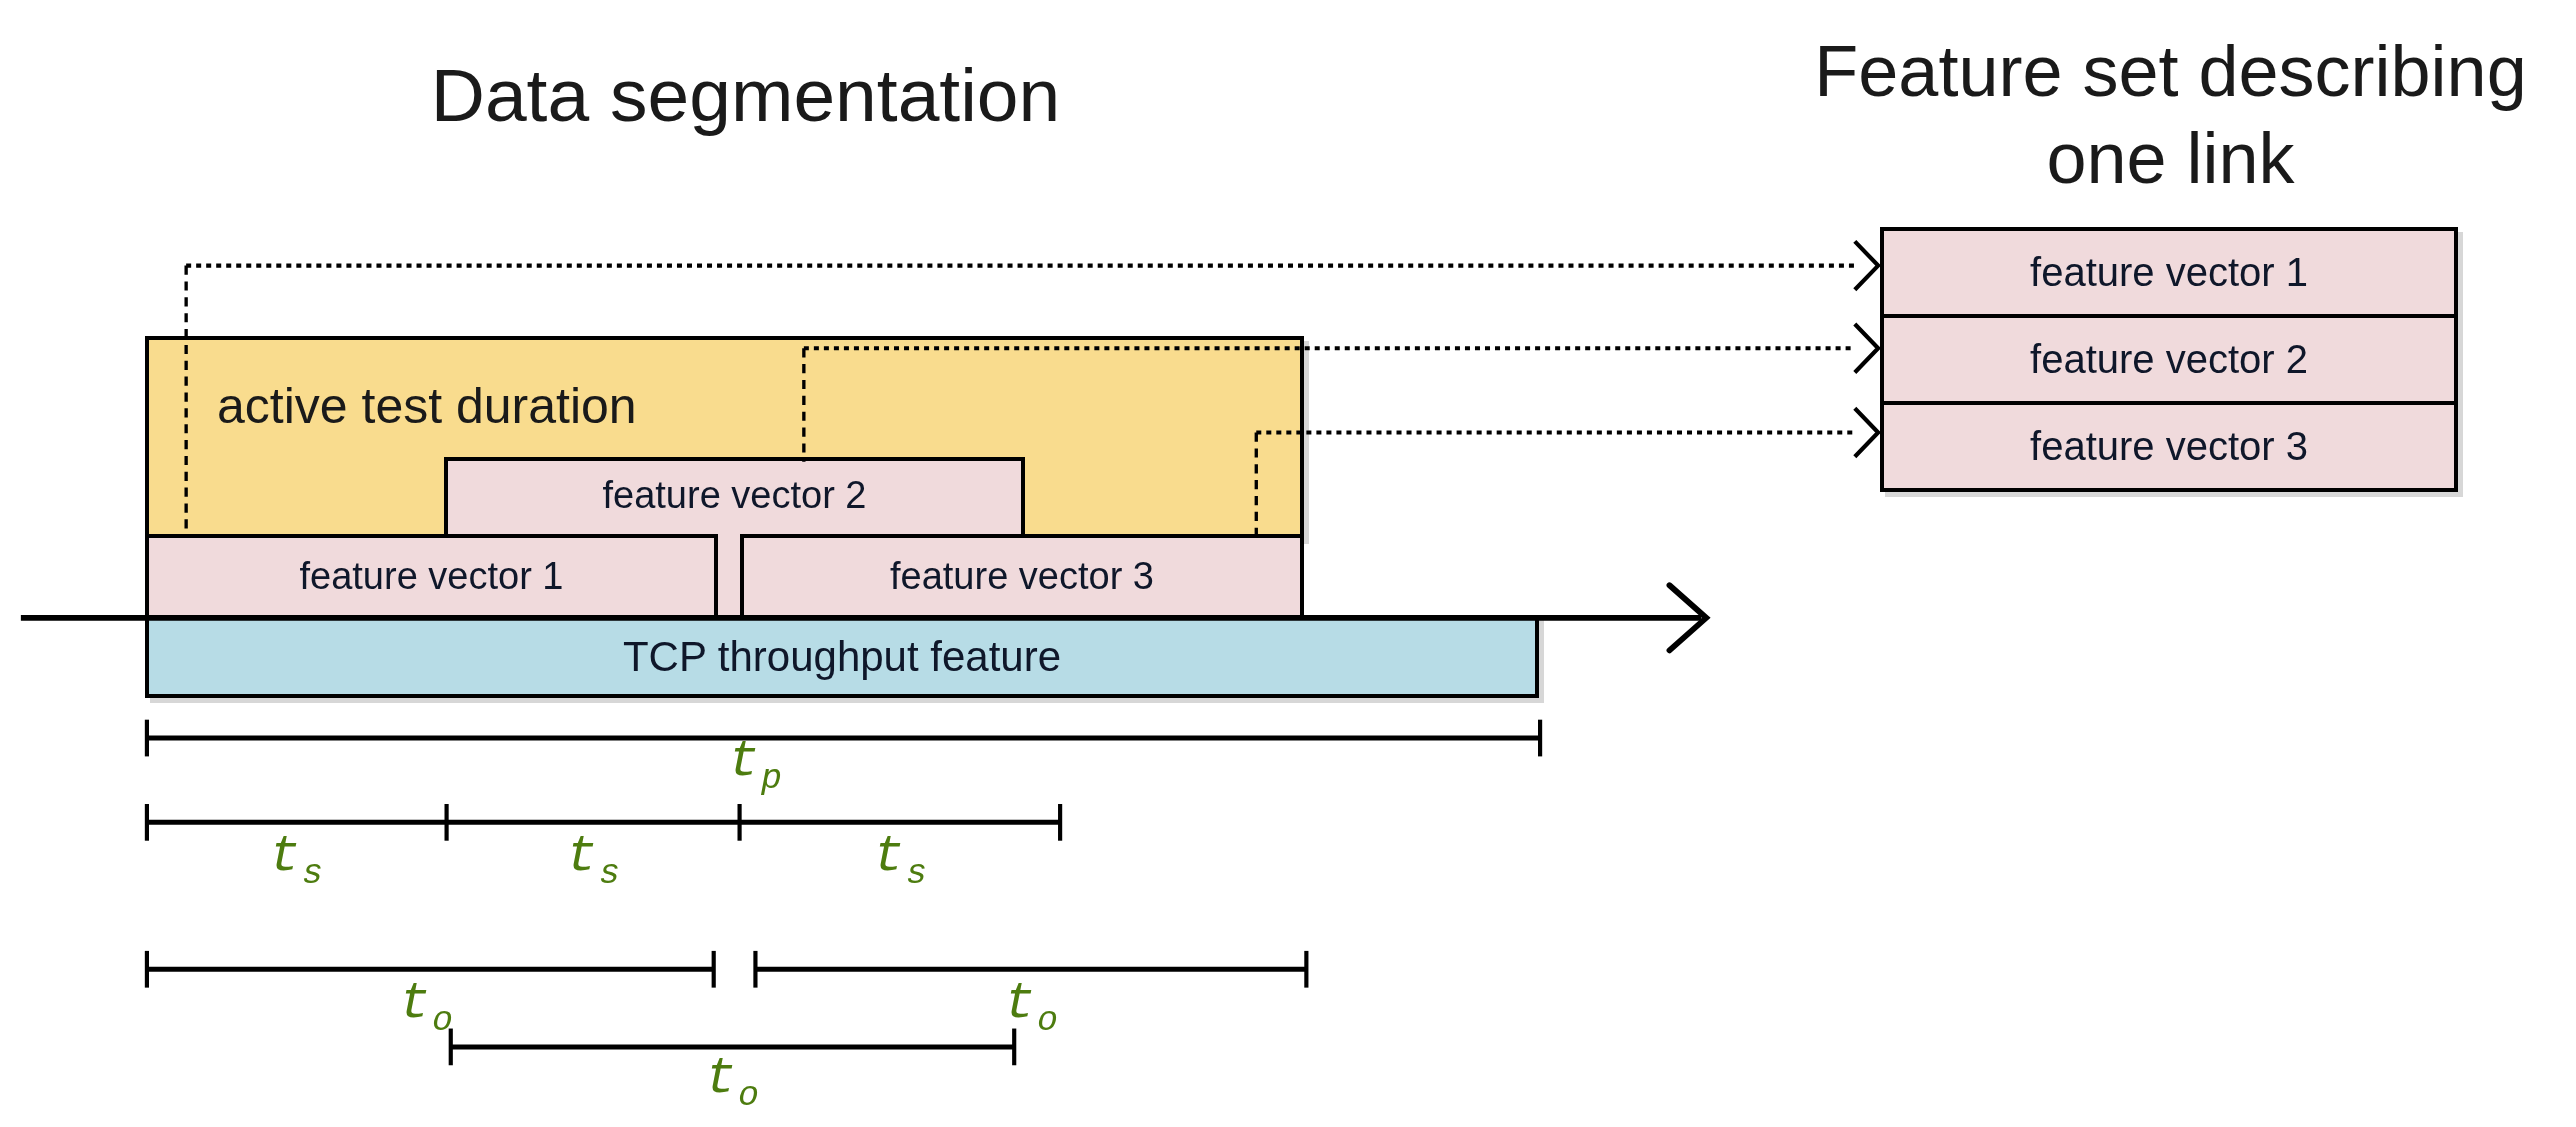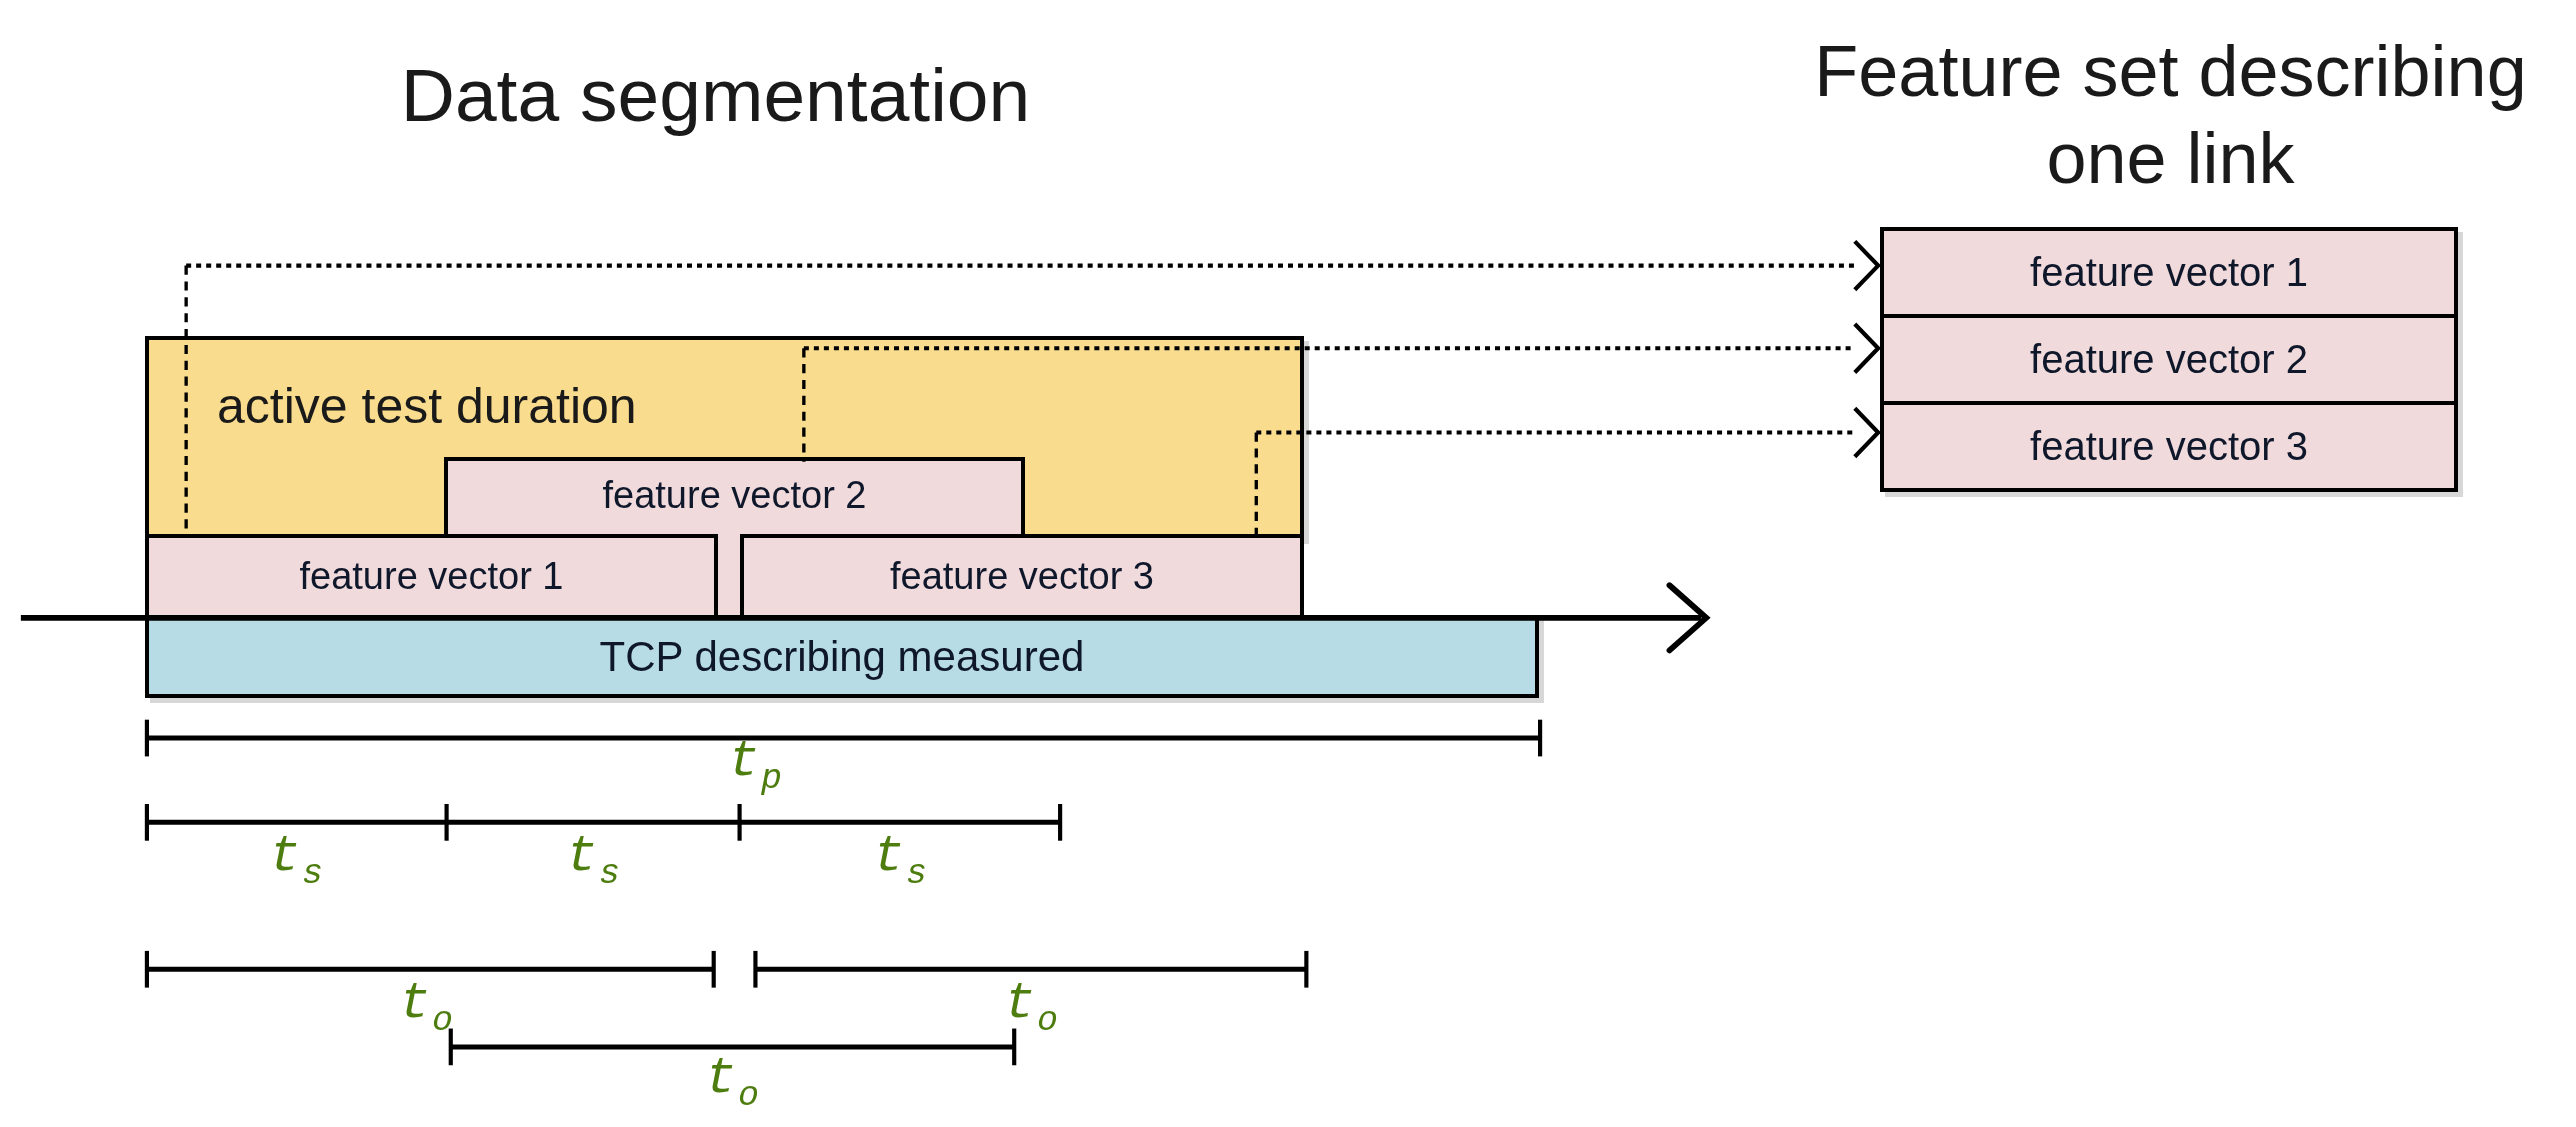--- a/index.html
+++ b/index.html
@@ -4,21 +4,21 @@
 <style>
   html,body{margin:0;padding:0;background:#ffffff;}
   body{
     width:2576px;height:1128px;position:relative;overflow:hidden;
     font-family:"Liberation Sans",sans-serif;color:#111;
   }
   .stage{position:absolute;inset:0;}
 
   
   .title{position:absolute;text-align:center;font-size:75px;line-height:1.12;color:#1a1a1a;}
-  .title-left{left:298px;top:53px;width:835px;}
+  .title-left{left:328px;top:53px;width:835px;}
   .title-right{left:1763px;top:28px;width:815px;font-size:72px;line-height:87px;}
 
   
   .box{
     position:absolute;box-sizing:border-box;border:4.2px solid #000;
     display:flex;align-items:center;justify-content:center;
     box-shadow:5px 5px 0 rgba(140,140,140,0.35);
   }
   .yellow{background:var(--active-fill,#F9DC8E);}
   .pink{background:var(--vector-fill,#F0DADC);}
@@ -84,21 +84,21 @@
     <span class="box-label">feature vector 1</span>
   </div>
   <div class="box pink fv3-box">
     <span class="box-label">feature vector 3</span>
   </div>
   <div class="box pink fv2-box">
     <span class="box-label">feature vector 2</span>
   </div>
 
   <div class="box blue tcp-box">
-    <span class="box-label">TCP describing measured</span>
+    <span class="box-label">TCP throughput feature</span>
   </div>
 
   <div class="stack">
     <div class="stack-row">
       <span class="box-label">feature vector 1</span>
     </div>
     <div class="stack-row">
       <span class="box-label">feature vector 2</span>
     </div>
     <div class="stack-row">

